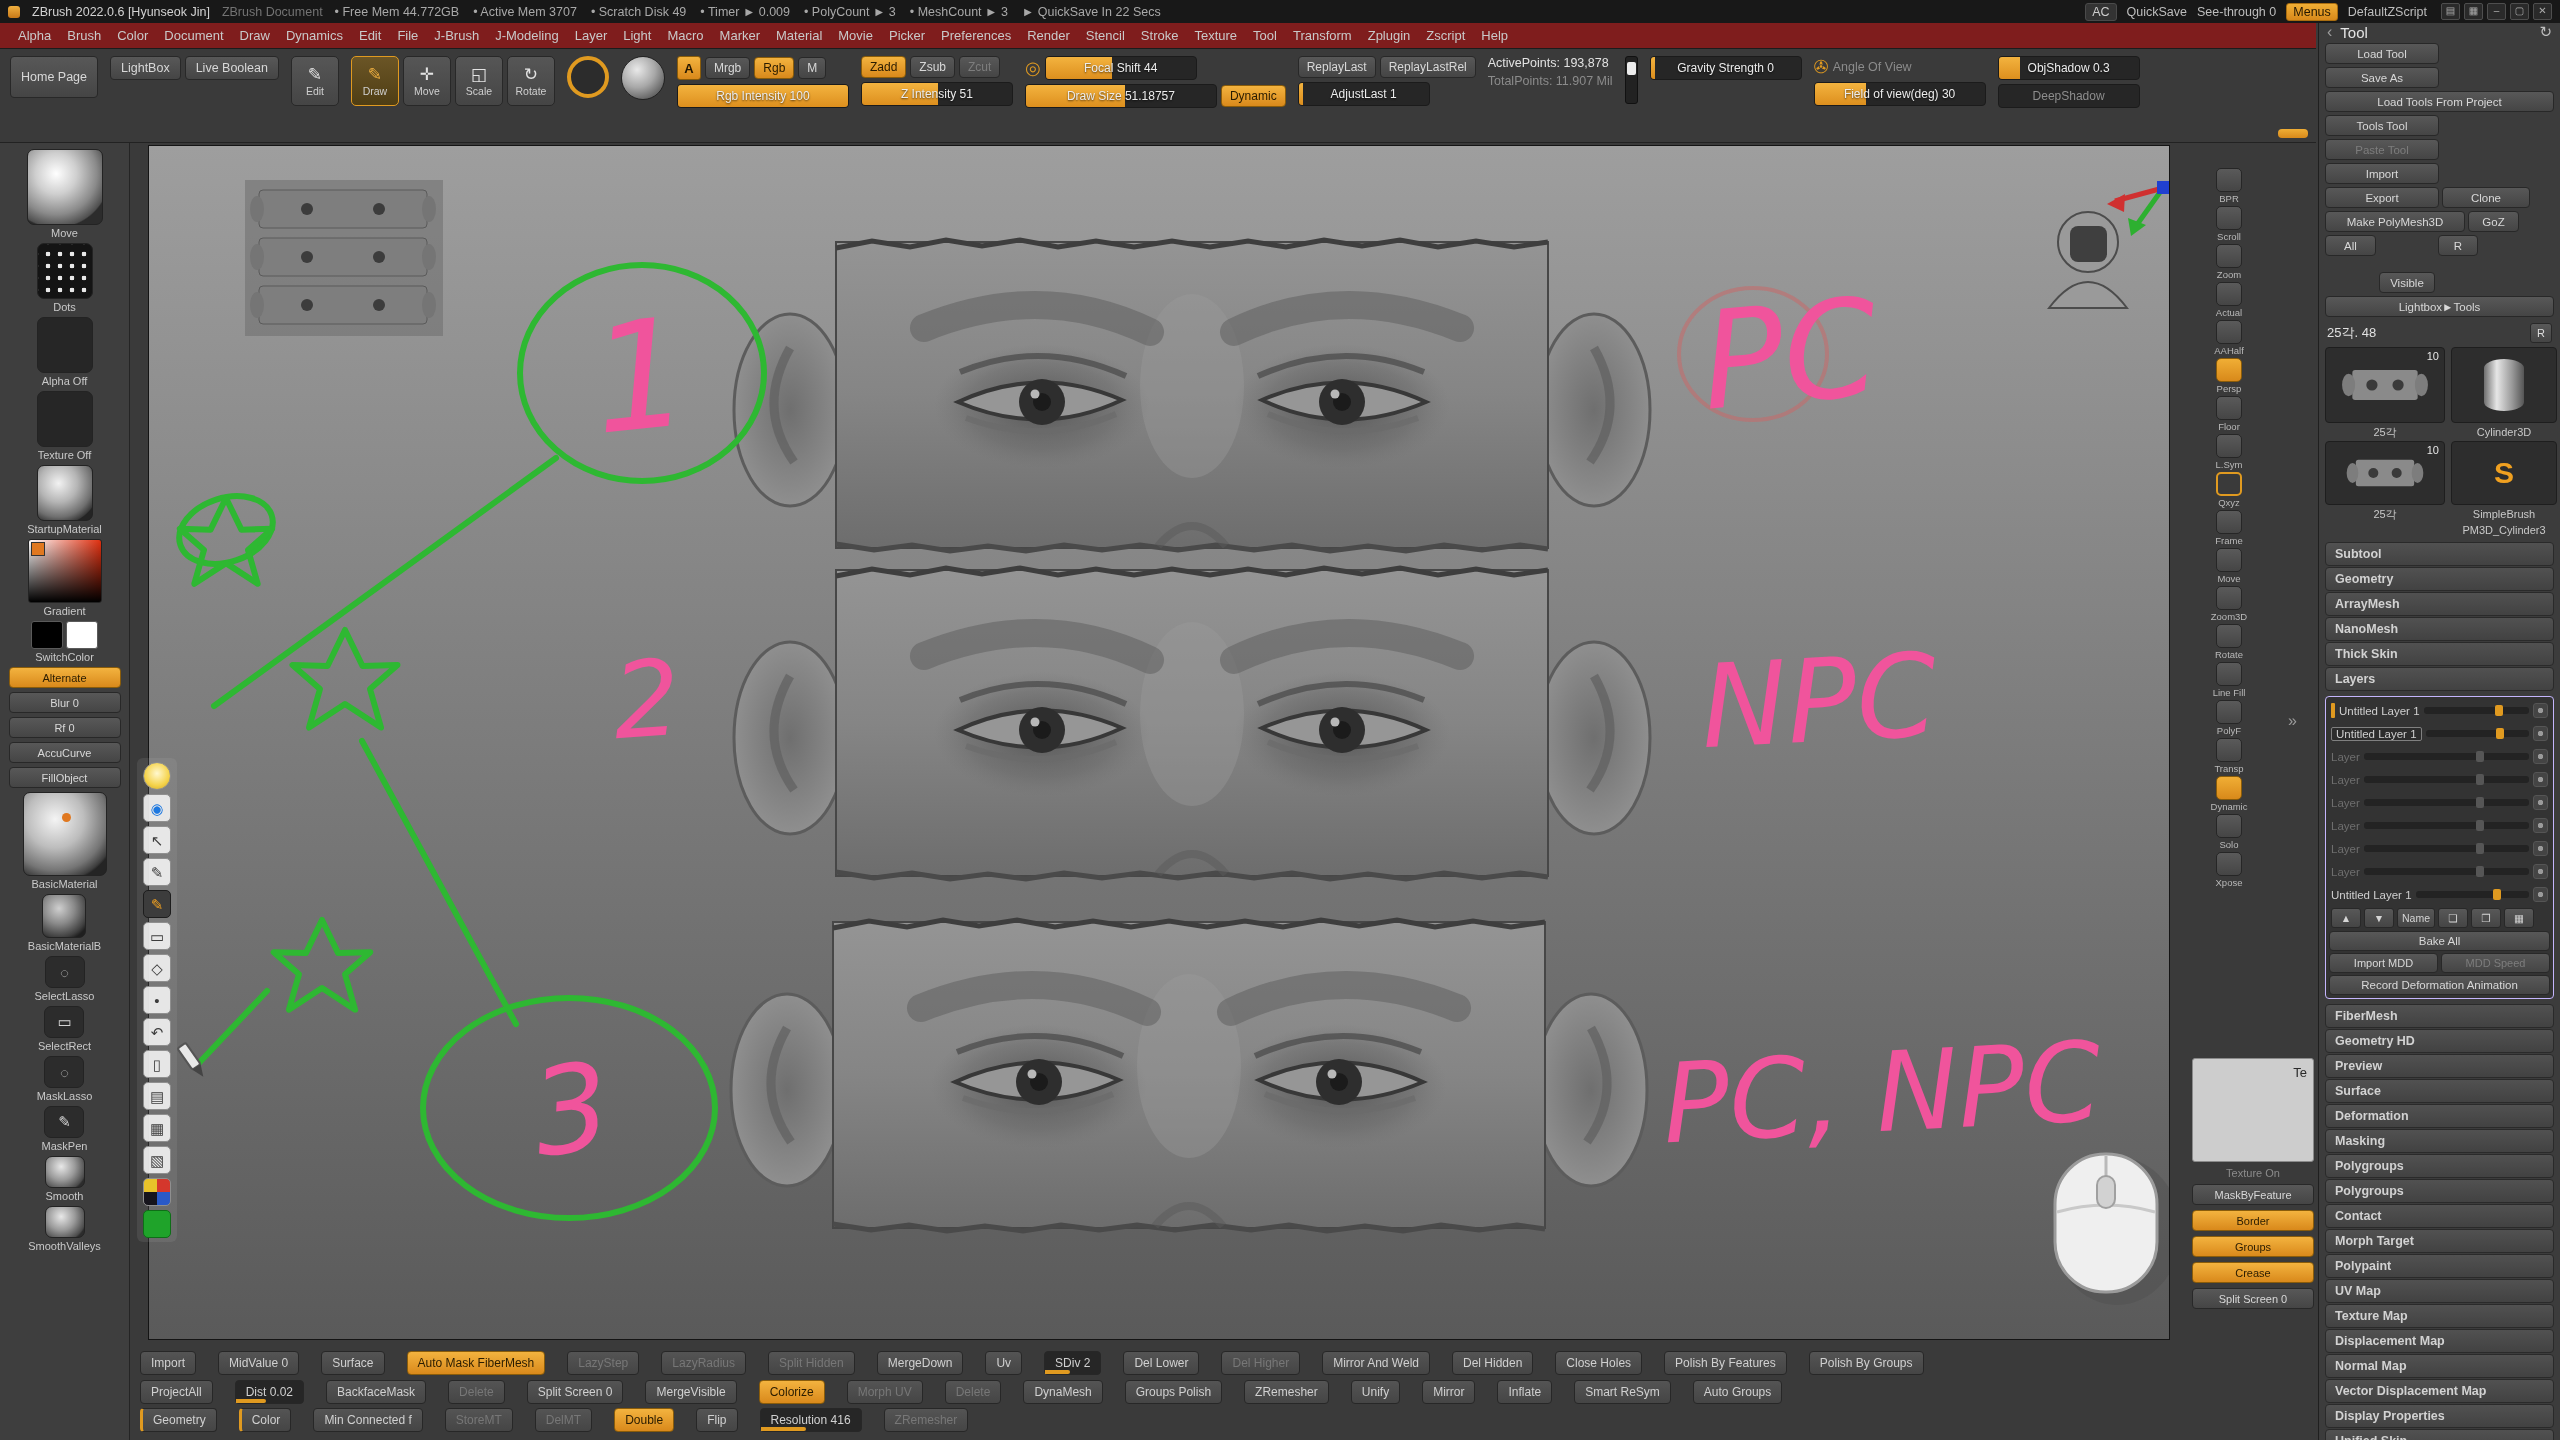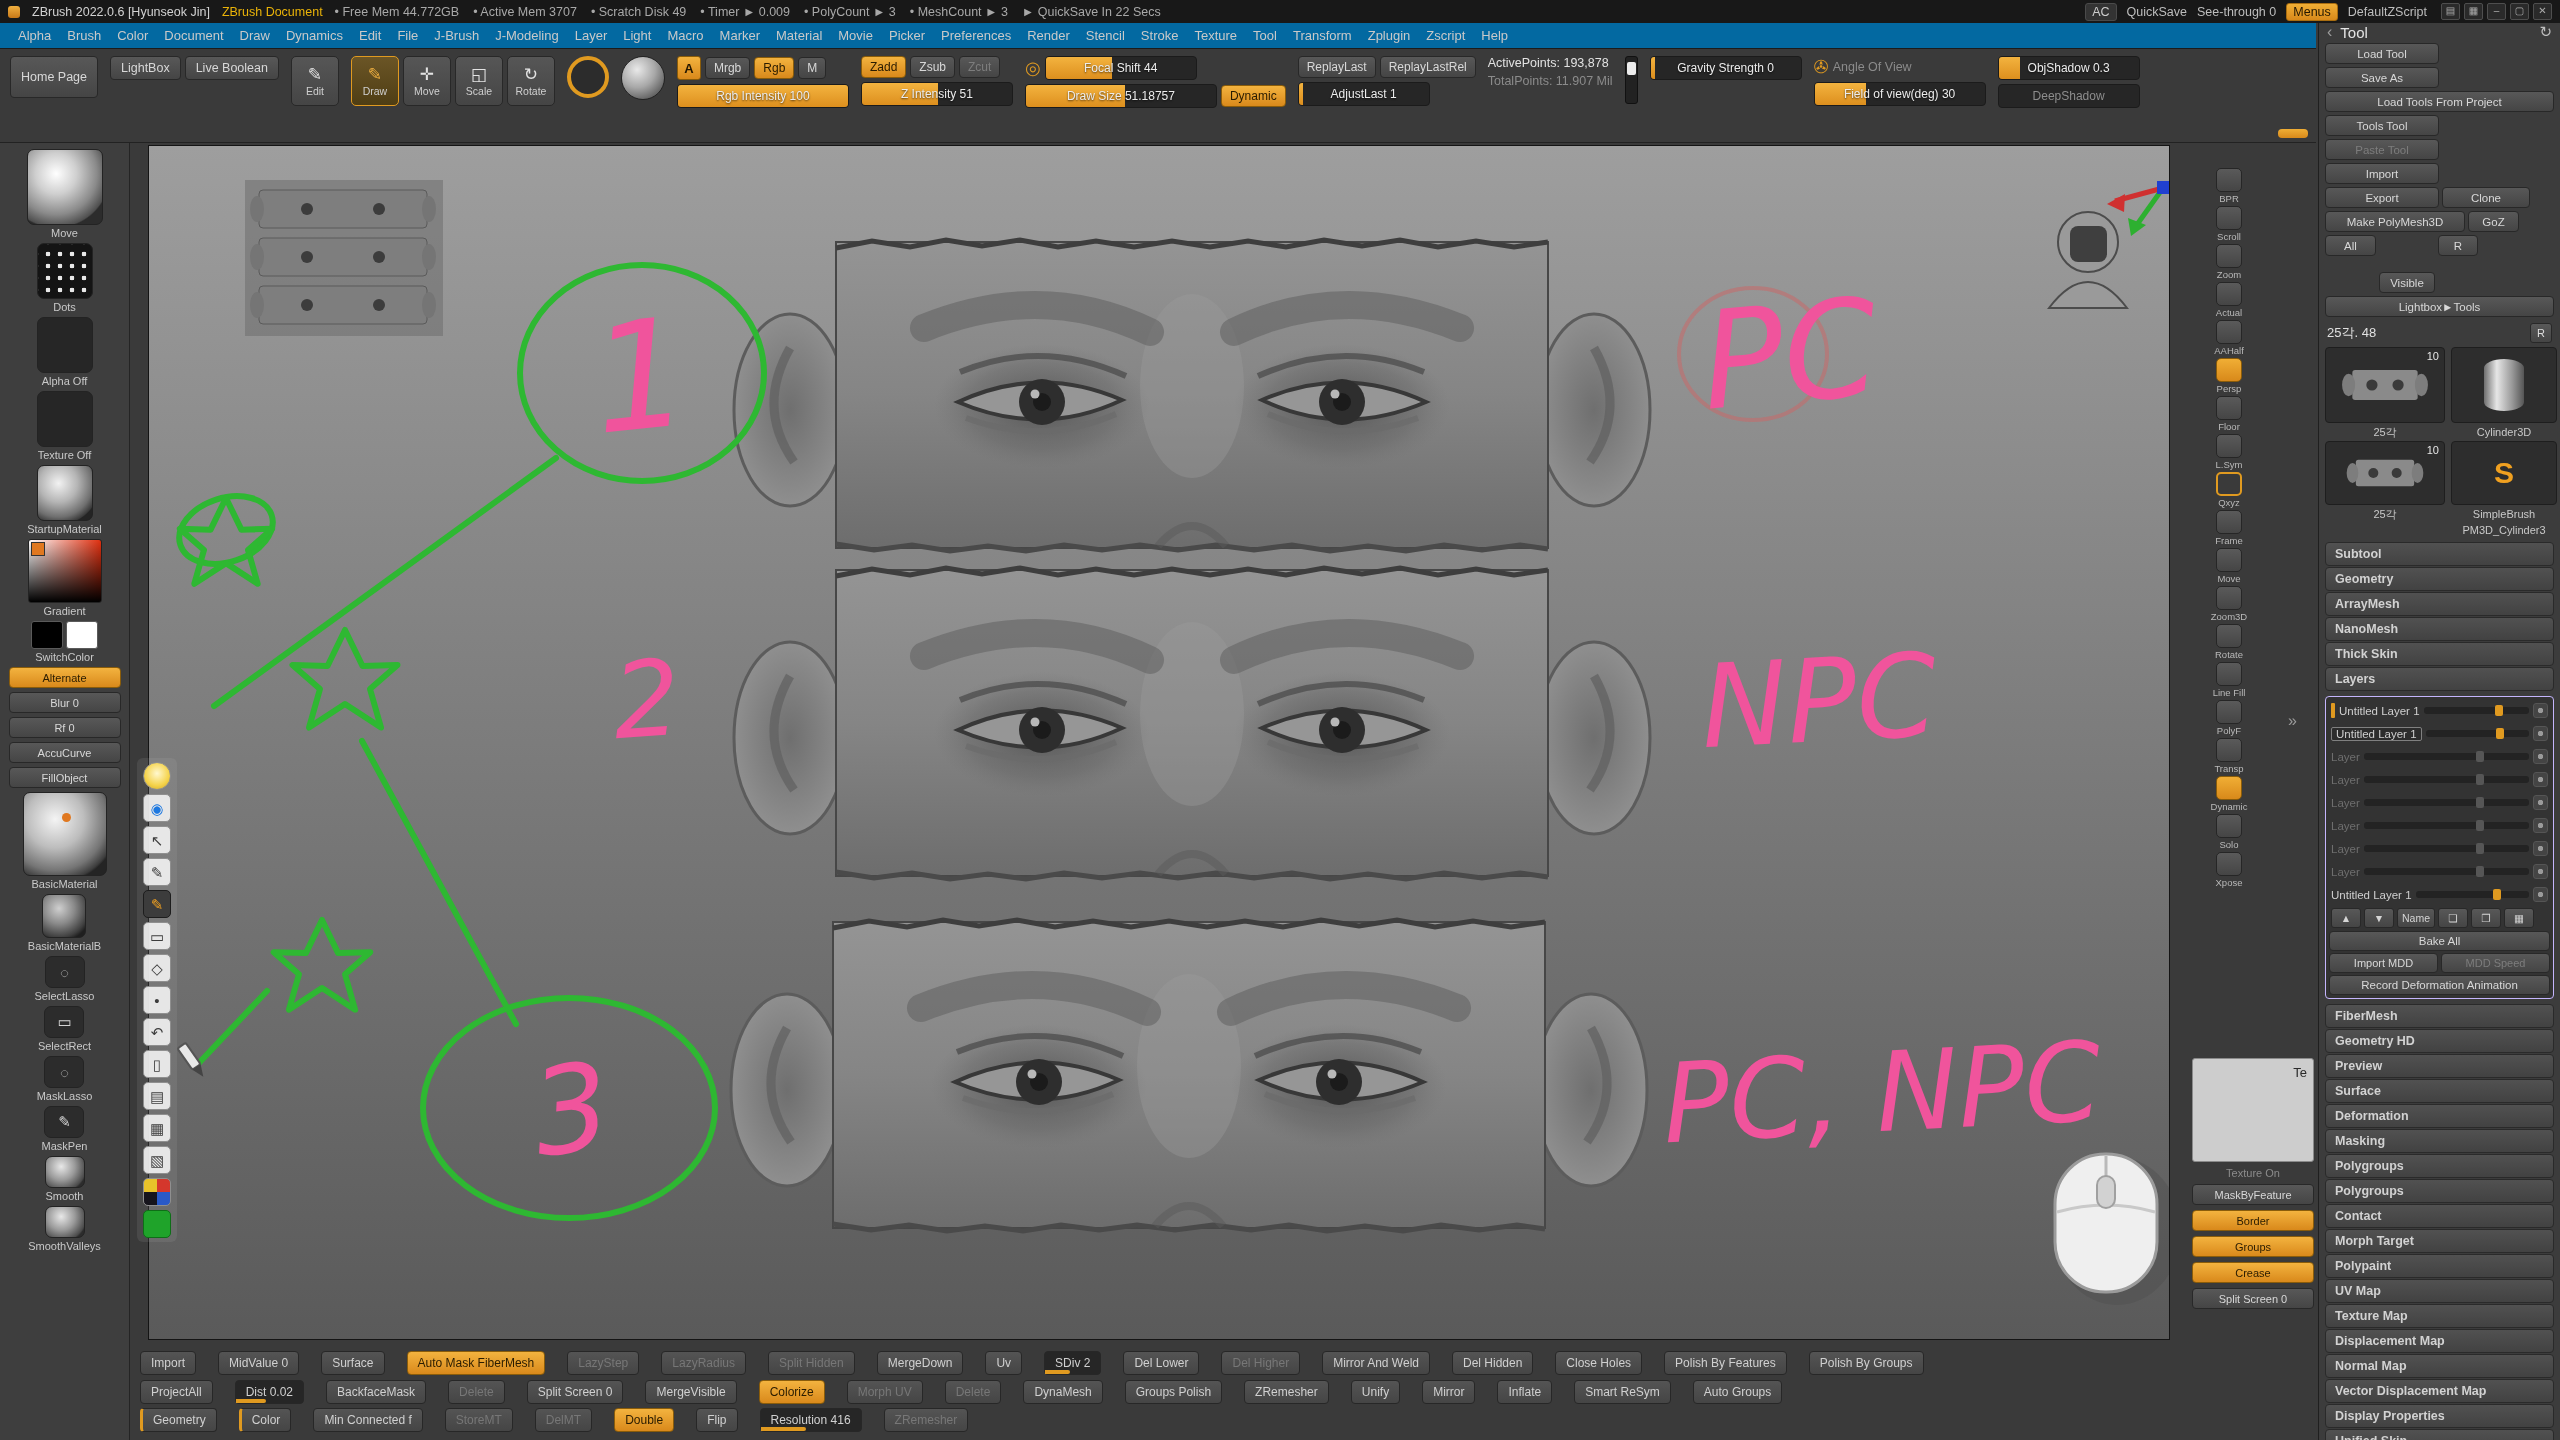--- a/index.html
+++ b/index.html
@@ -5,32 +5,32 @@
   html,body{margin:0;padding:0;background:#111;}
   .screen{position:relative;width:2560px;height:1440px;background:#3a3a3a;
     font-family:"Liberation Sans",sans-serif;color:#d4d4d4;overflow:hidden;}
   .rep{display:contents;}
 
   
   .titlebar{position:absolute;left:0;top:0;width:2560px;height:23px;background:#181818;
     display:flex;align-items:center;font-size:12.5px;color:#b5b5b5;padding:0 8px;box-sizing:border-box;gap:12px;}
   .zlogo{width:12px;height:12px;border-radius:3px;background:linear-gradient(#f0b040,#c87818);}
   .tb-app{color:#d2d2d2;white-space:nowrap;}
-  .tb-doc{color:#eab308;white-space:nowrap;}
+  .tb-doc{color:#737373;white-space:nowrap;}
   .tb-stats{display:flex;gap:14px;color:#a8a8a8;white-space:nowrap;}
   .tb-right{margin-left:auto;display:flex;align-items:center;gap:10px;}
   .tb-chip{background:#333;border:1px solid #4a4a4a;border-radius:3px;padding:0 6px;color:#ccc;line-height:16px;}
   .tb-chip.orange{background:linear-gradient(#f0ae35,#d8891a);color:#241700;border-color:#a96d10;}
   .tb-text{color:#bdbdbd;white-space:nowrap;}
   .win-icons{display:flex;}
   .win-icons span{display:inline-block;width:17px;height:15px;border:1px solid #4e4e4e;background:#2a2a2a;
     margin-left:4px;border-radius:2px;font-size:10px;line-height:14px;text-align:center;color:#aaa;}
 
   
-  .menubar{position:absolute;left:0;top:23px;width:2316px;height:26px;background:#0369a1;
+  .menubar{position:absolute;left:0;top:23px;width:2316px;height:26px;background:#7f1d1d;
     border-bottom:1px solid #1c1c1c;display:flex;align-items:center;padding:0 10px;box-sizing:border-box;}
   .menu-item{padding:0 8px;font-size:13px;color:#c9c9c9;white-space:nowrap;}
 
   
   .shelf{position:absolute;left:0;top:49px;width:2316px;height:94px;background:#3a3a3a;
     border-bottom:1px solid #222;display:flex;gap:12px;padding:7px 10px;box-sizing:border-box;align-items:flex-start;}
   .sh-col{display:flex;flex-direction:column;gap:4px;}
   .sh-row{display:flex;gap:4px;align-items:center;}
   .btn{display:inline-flex;align-items:center;justify-content:center;background:linear-gradient(#585858,#454545);
     border:1px solid #282828;border-radius:4px;color:#d8d8d8;font-size:12.5px;height:24px;padding:0 10px;

